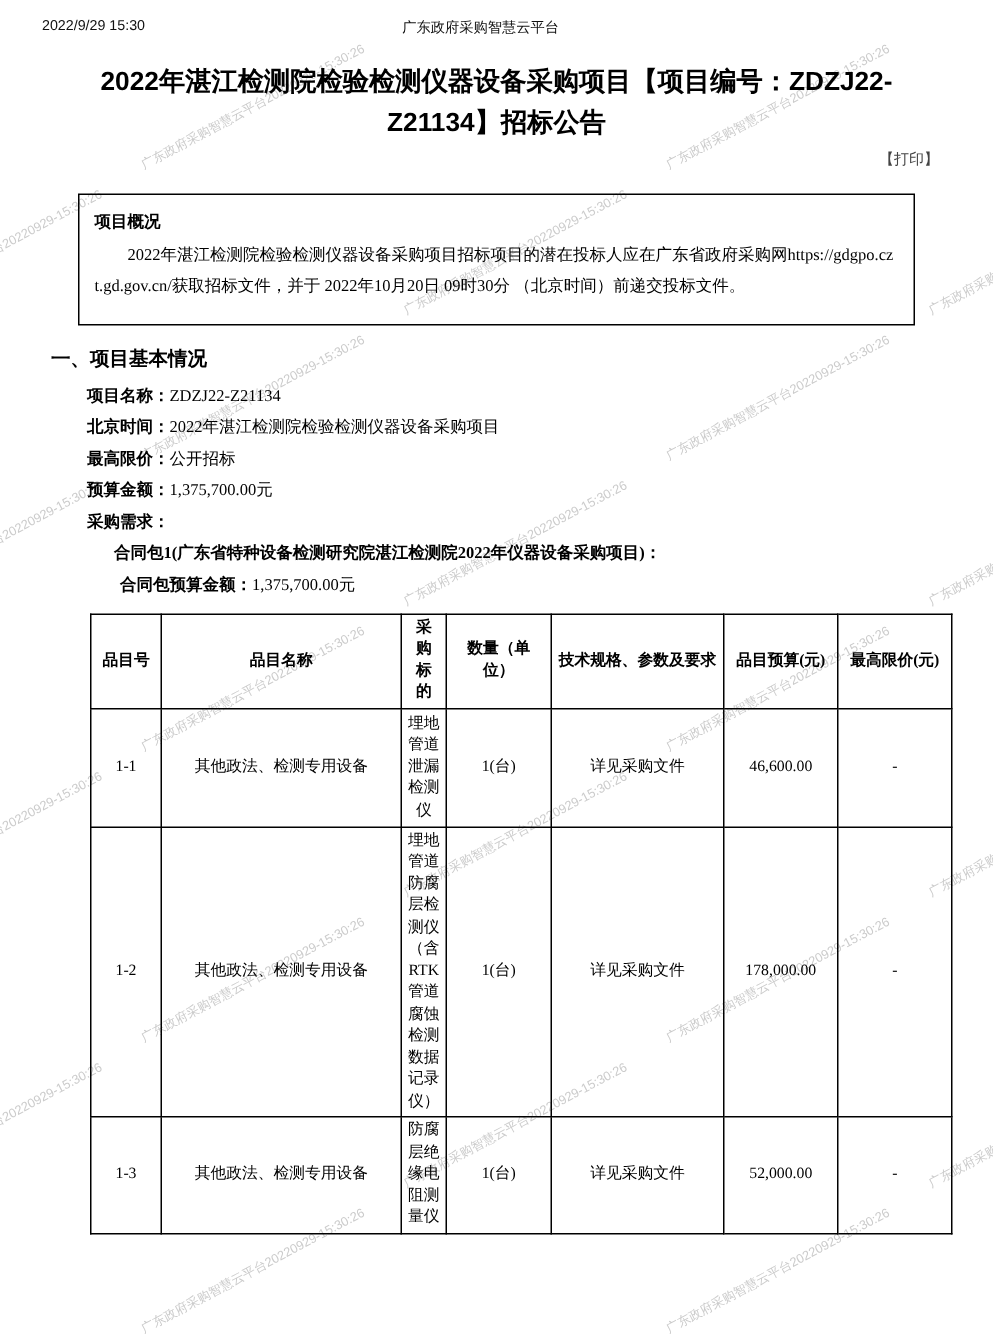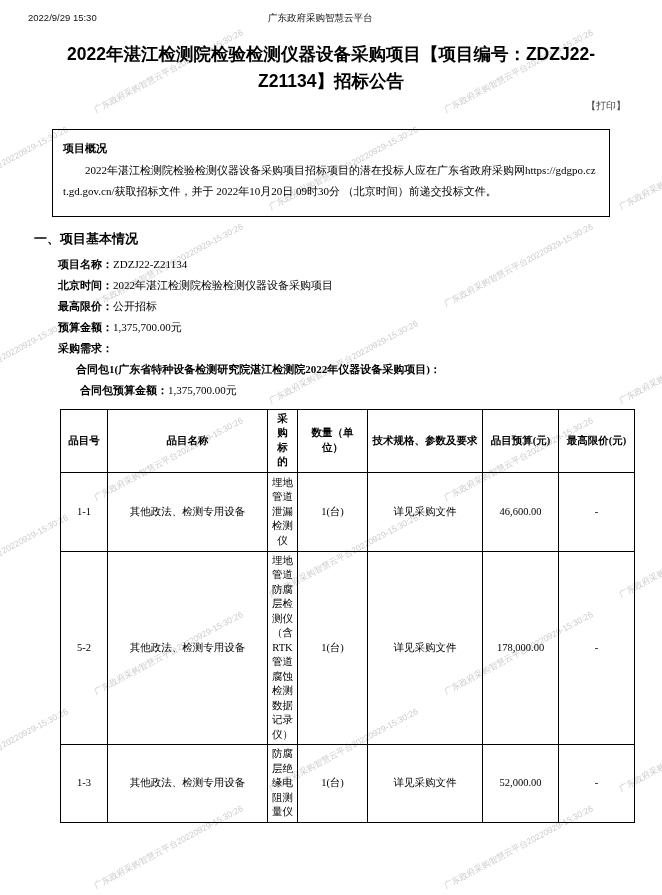--- a/index.html
+++ b/index.html
@@ -216,21 +216,21 @@
       <tr class="row-1">
         <td>1-1</td>
         <td>其他政法、检测专用设备</td>
         <td>埋地管道泄漏检测仪</td>
         <td>1(台)</td>
         <td>详见采购文件</td>
         <td class="num">46,600.00</td>
         <td class="num">-</td>
       </tr>
       <tr class="row-2">
-        <td>5-2</td>
+        <td>1-2</td>
         <td>其他政法、检测专用设备</td>
         <td>埋地管道防腐层检测仪（含RTK管道腐蚀检测数据记录仪）</td>
         <td>1(台)</td>
         <td>详见采购文件</td>
         <td class="num">178,000.00</td>
         <td class="num">-</td>
       </tr>
       <tr class="row-3">
         <td>1-3</td>
         <td>其他政法、检测专用设备</td>

